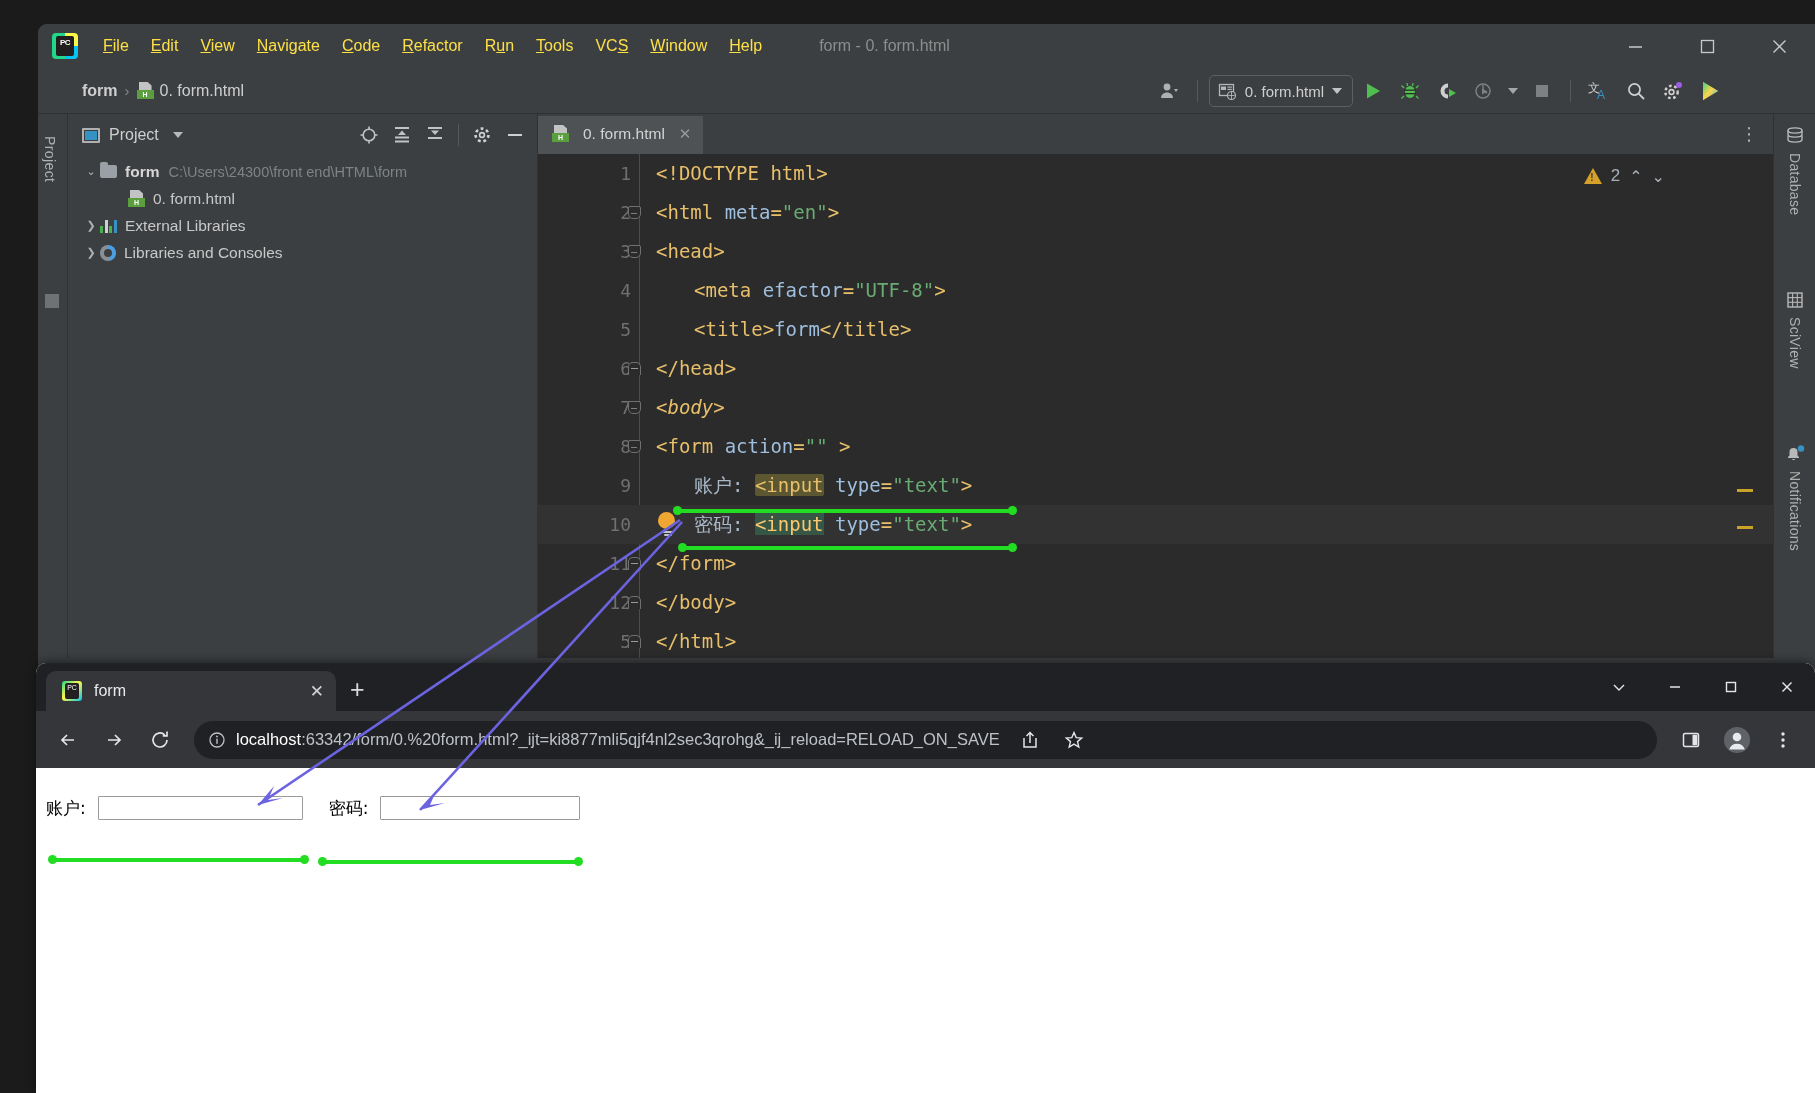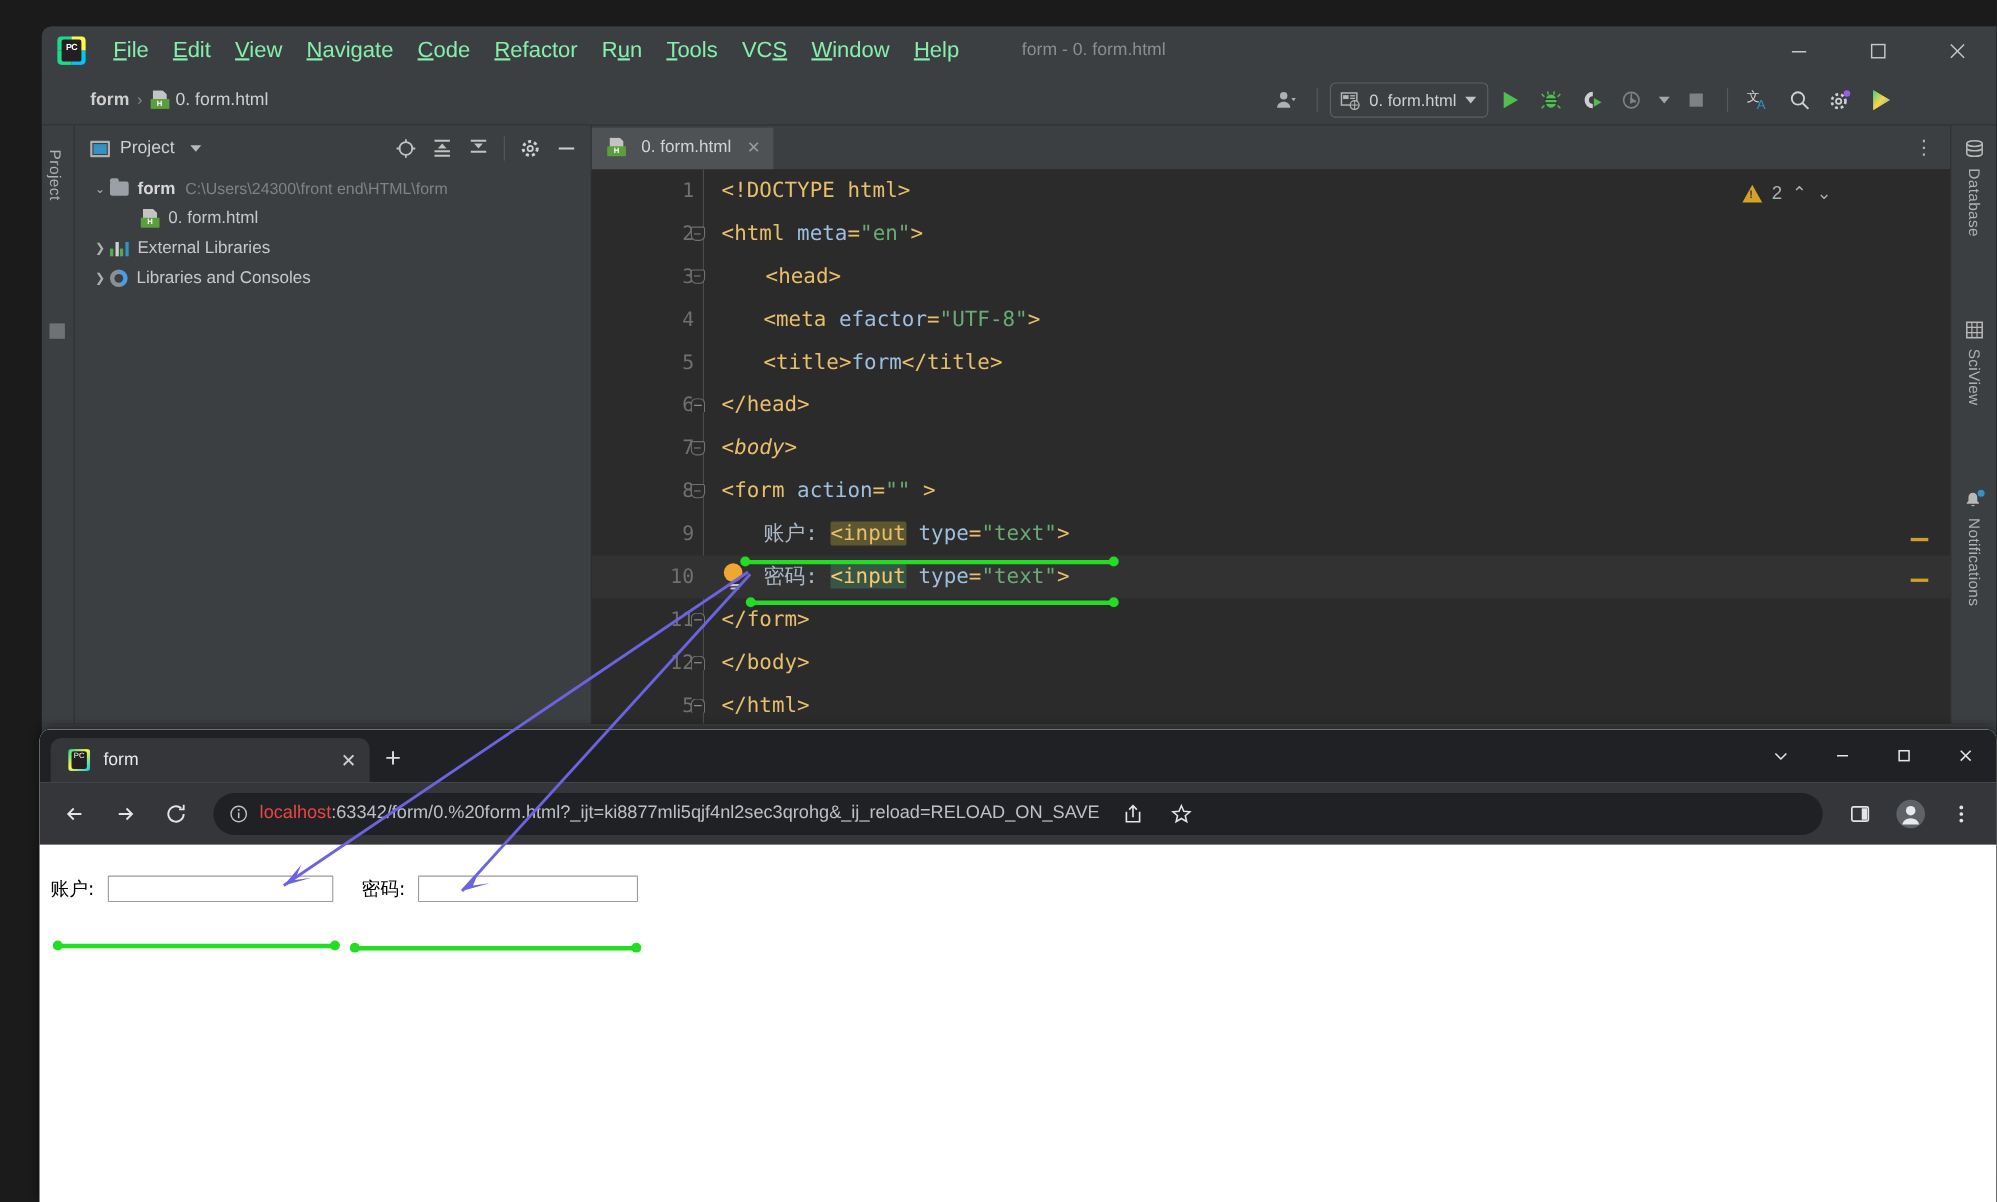--- a/index.html
+++ b/index.html
@@ -33,21 +33,21 @@
   .pc-logo .q3 { position:absolute; left:0; bottom:0; width:50%; height:50%; background:#21d789; }
   .pc-logo .q4 { position:absolute; right:0; bottom:0; width:50%; height:50%; background:#07c3f2; }
   .pc-logo .inner {
     position:absolute; left:4px; top:3px; right:4px; bottom:3px;
     background:#231f20; border-radius:2px;
     color:#fff; font-size:8px; font-weight:bold;
     display:flex; align-items:flex-start; justify-content:center; padding-top:2px;
     font-family:"Liberation Sans", sans-serif; letter-spacing:-0.5px;
   }
   .menu-item {
-    color: #86efac; font-size: 20px; padding: 4px 11px; cursor: default;
+    color: #fde047; font-size: 16px; padding: 4px 11px; cursor: default;
     white-space: nowrap;
   }
   .menu-item u { text-decoration: underline; }
   .win-title {
     color: #8d8d8d; font-size: 16px; margin-left: 46px; white-space: nowrap;
   }
   .win-btns {
     position: absolute; right: 0; top: 0; height: 44px;
     display: flex; align-items: center;
   }
@@ -265,21 +265,21 @@
 
   .btoolbar {
     height: 57px; background:#35363a; display:flex; align-items:center; padding: 0 12px; gap: 6px;
   }
   .nav-ico { width:40px; height:40px; display:flex; align-items:center; justify-content:center; color:#e4e5e7; }
   .omnibox {
     flex:1; height: 38px; background:#202124; border-radius:19px;
     display:flex; align-items:center; padding: 0 10px 0 14px; gap: 10px; margin: 0 8px;
     color:#bdc1c6; font-size:16.5px; min-width:0;
   }
-  .omnibox .host { color:#ef4444;margin-top:48px; }
+  .omnibox .host { color:#ffffff;margin-top:48px; }
   .omnibox .url { white-space:nowrap; overflow:hidden; text-overflow:ellipsis; }
   .ob-right { display:flex; align-items:center; gap:4px; }
 
   .page { height: 325px; background:#ffffff; position:relative; padding: 28px 0 0 10px; }
   .formrow { display:flex; align-items:center; gap: 12px; font-size:17px; color:#000; }
   .formrow .lbl { font-family:"DejaVu Sans", sans-serif; font-size:17px; }
   .inp {
     border:1px solid #9a9a9a; background:#fff; height:24px; width: 205px; border-radius:1px;
   }
   .inp.pw { width: 200px; }
@@ -539,21 +539,21 @@
             <span class="x">✕</span>
           </div>
           <div class="tab-more">⋮</div>
         </div>
 
         <div class="codearea">
           <div class="vline" style="height:504px;"></div>
           <div class="code" id="code-host">
               <div class="cline"><div class="gutter"><span class="lnum">1</span></div><div class="ctext" style="padding-left: 0px;"><span class="tk-doc">&lt;!DOCTYPE html&gt;</span></div></div>
               <div class="cline"><div class="gutter"><span class="lnum">2</span></div><div class="fold"><div class="fold-box fold-start">–</div></div><div class="ctext" style="padding-left: 0px;"><span class="tk-tag">&lt;html </span><span class="tk-attr">meta</span><span class="tk-tag">=</span><span class="tk-str">"en"</span><span class="tk-tag">&gt;</span></div></div>
-              <div class="cline"><div class="gutter"><span class="lnum">3</span></div><div class="fold"><div class="fold-box fold-start">–</div></div><div class="ctext" style="padding-left: 0px; margin-left: 40px;"><span class="tk-tag">&lt;head&gt;</span></div></div>
+              <div class="cline"><div class="gutter"><span class="lnum">3</span></div><div class="fold"><div class="fold-box fold-start">–</div></div><div class="ctext" style="padding-left: 0px;"><span class="tk-tag">&lt;head&gt;</span></div></div>
               <div class="cline"><div class="gutter"><span class="lnum">4</span></div><div class="ctext" style="padding-left: 38px;"><span class="tk-tag">&lt;meta </span><span class="tk-attr">efactor</span><span class="tk-tag">=</span><span class="tk-str">"UTF-8"</span><span class="tk-tag">&gt;</span></div></div>
               <div class="cline"><div class="gutter"><span class="lnum">5</span></div><div class="ctext" style="padding-left: 38px;"><span class="tk-tag">&lt;title&gt;</span><span class="tk-attr">form</span><span class="tk-tag">&lt;/title&gt;</span></div></div>
               <div class="cline"><div class="gutter"><span class="lnum">6</span></div><div class="fold"><div class="fold-end-cap"></div></div><div class="ctext" style="padding-left: 0px;"><span class="tk-tag">&lt;/head&gt;</span></div></div>
               <div class="cline"><div class="gutter"><span class="lnum">7</span></div><div class="fold"><div class="fold-box fold-start">–</div></div><div class="ctext" style="padding-left: 0px; font-style: italic;"><span class="tk-tag">&lt;body&gt;</span></div></div>
               <div class="cline"><div class="gutter"><span class="lnum">8</span></div><div class="fold"><div class="fold-box fold-start">–</div></div><div class="ctext" style="padding-left: 0px;"><span class="tk-tag">&lt;form </span><span class="tk-attr">action</span><span class="tk-tag">=</span><span class="tk-str">""</span><span class="tk-tag"> &gt;</span></div></div>
               <div class="cline"><div class="gutter"><span class="lnum">9</span></div><div class="ctext" style="padding-left: 38px;"><span class="tk-txt">账户: </span><span class="tk-tag hl-ident">&lt;input</span><span class="tk-tag"> </span><span class="tk-attr">type</span><span class="tk-tag">=</span><span class="tk-str">"text"</span><span class="tk-tag">&gt;</span></div></div>
               <div class="cline hl"><div class="gutter"><span class="lnum">10</span></div><div class="ctext" style="padding-left: 38px;"><span class="tk-txt">密码: </span><span class="tk-yellow hl-green">&lt;input</span><span class="tk-tag"> </span><span class="tk-attr">type</span><span class="tk-tag">=</span><span class="tk-str">"text"</span><span class="tk-tag">&gt;</span></div><div class="bulb"><div class="b"></div><div class="s"></div><div class="s2"></div></div></div>
               <div class="cline"><div class="gutter"><span class="lnum">11</span></div><div class="fold"><div class="fold-end-cap"></div></div><div class="ctext" style="padding-left: 0px;"><span class="tk-tag">&lt;/form&gt;</span></div></div>
               <div class="cline"><div class="gutter"><span class="lnum">12</span></div><div class="fold"><div class="fold-end-cap"></div></div><div class="ctext" style="padding-left: 0px;"><span class="tk-tag">&lt;/body&gt;</span></div></div>
               <div class="cline"><div class="gutter"><span class="lnum">5</span></div><div class="fold"><div class="fold-end-cap"></div></div><div class="ctext" style="padding-left: 0px;"><span class="tk-tag">&lt;/html&gt;</span></div></div>

